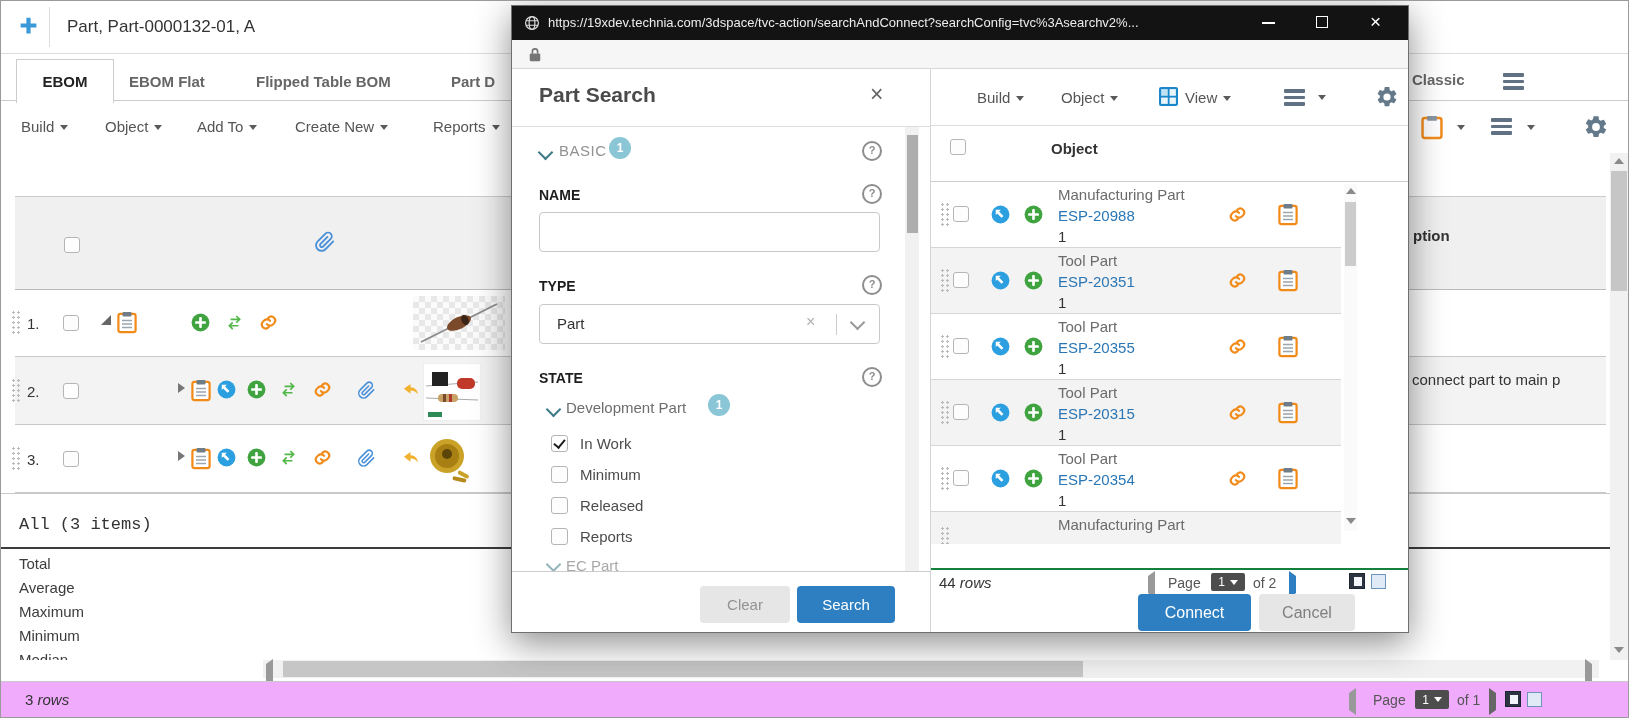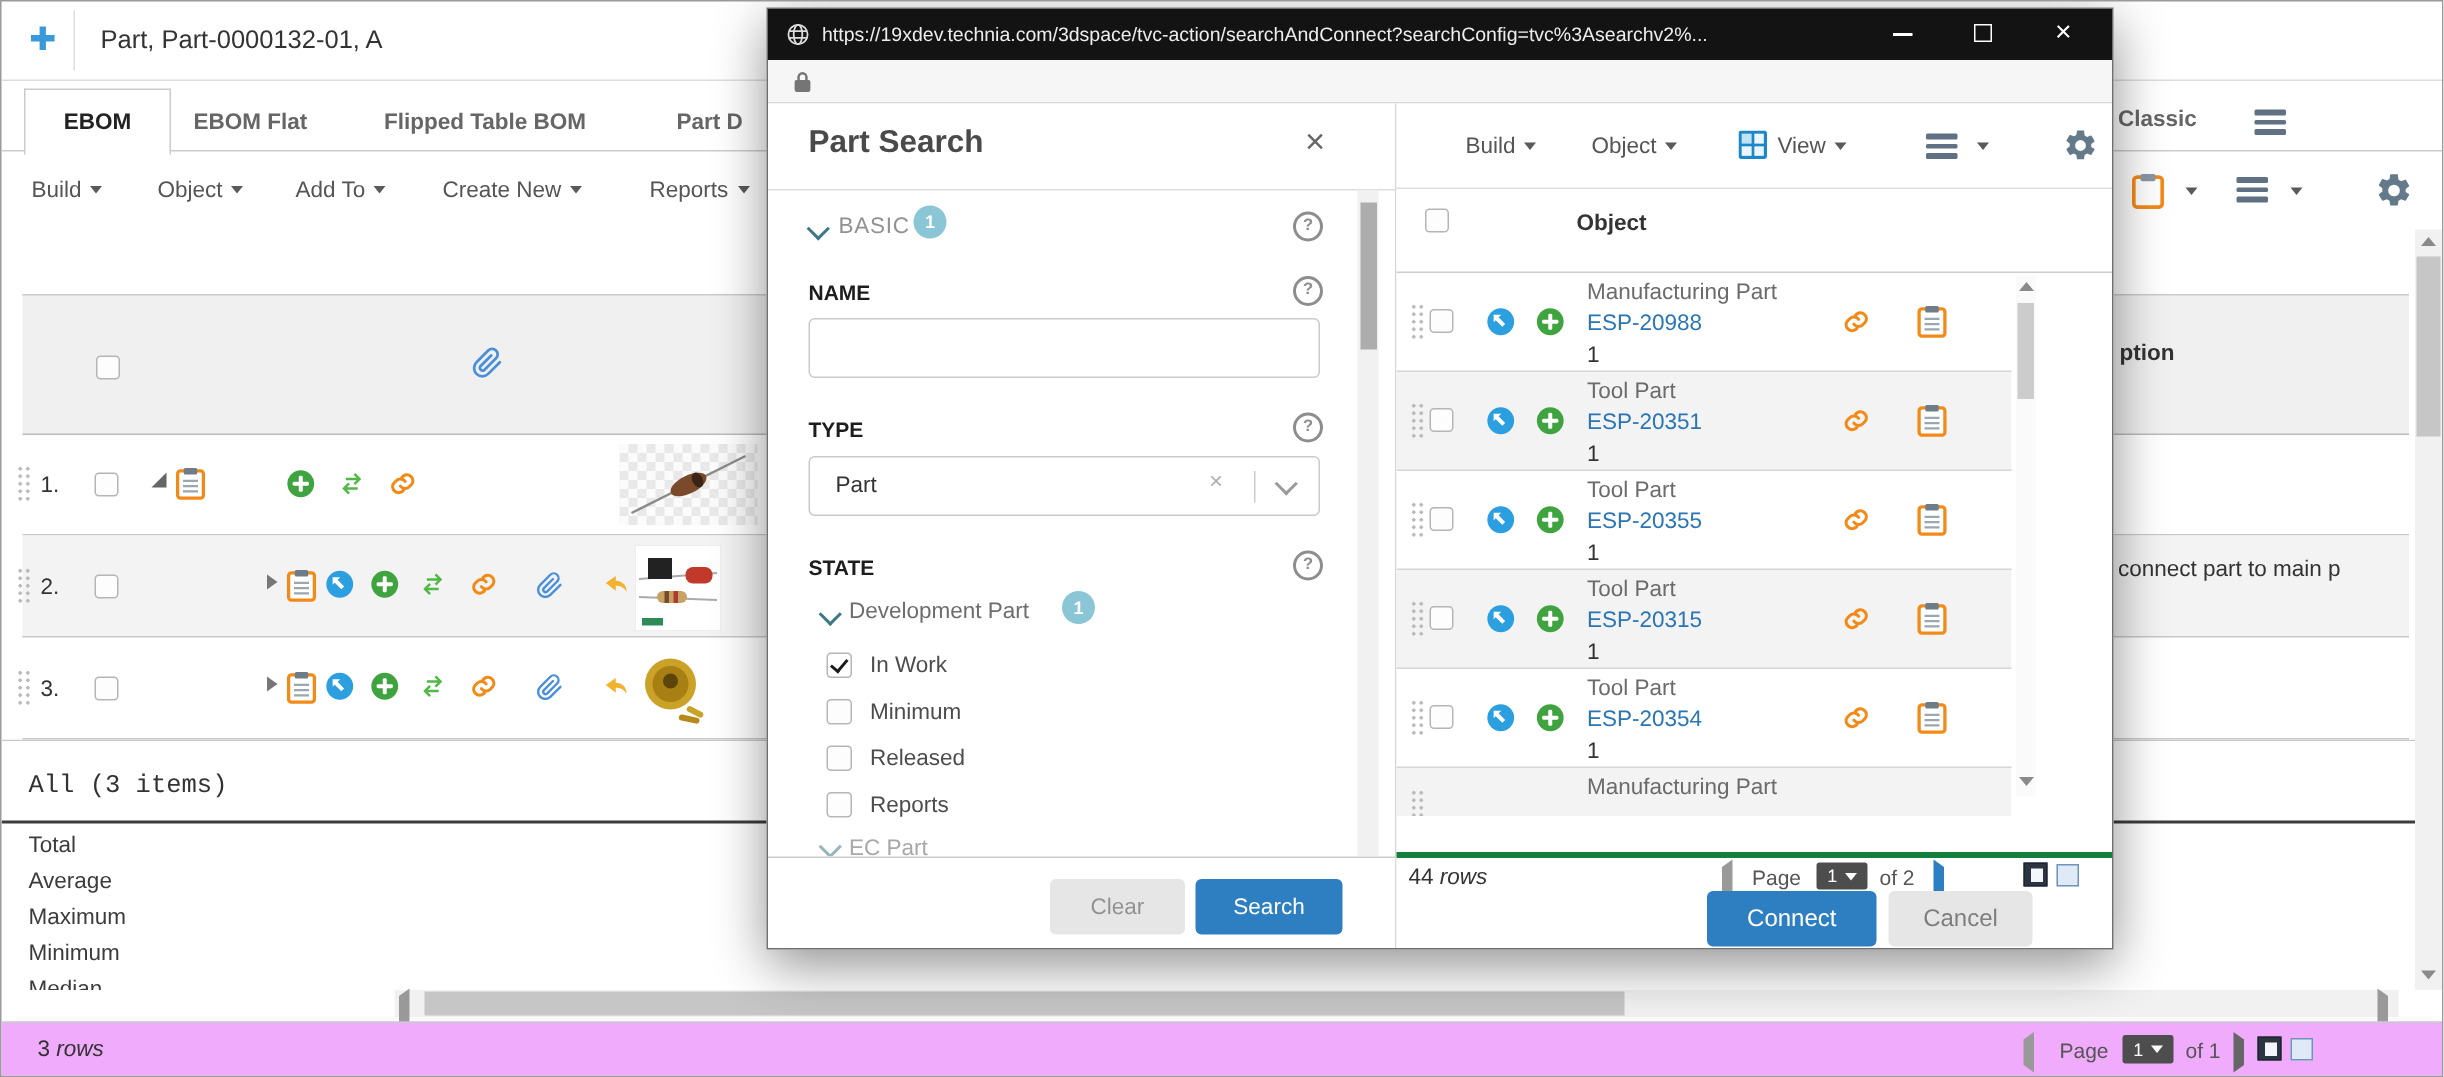--- a/index.html
+++ b/index.html
@@ -526,21 +526,21 @@
           </div>
         </div>
       </div>
 
       <div class="abs" style="left:413px;top:115px;width:13px;height:347px;background:#fafafa;">
         <div class="abs tri-up" style="left:1.5px;top:4px;"></div>
         <div class="abs" style="left:1px;top:18px;width:11px;height:64px;background:#cccccc;"></div>
         <div class="abs tri-dn" style="left:1.5px;top:334px;"></div>
       </div>
 
-      <div class="abs" style="left:0;top:499px;width:477px;height:26px;border-top:4px solid #15803d;box-sizing:border-box;">
+      <div class="abs" style="left:0;top:499px;width:477px;height:26px;border-top:2px solid #15803d;box-sizing:border-box;">
         <div class="abs" style="left:8px;top:4px;font-size:15px;color:#333;"><span>44</span> <i>rows</i></div>
         <div class="abs" style="left:217px;top:6px;"><span class="tri-l"></span></div>
         <span class="abs txt" style="left:237px;top:5px;font-size:14px;color:#555;">Page</span>
         <div class="abs pagesel" style="left:280px;top:3px;width:34px;height:18px;">
             <span>1</span>
             <span class="pc"></span>
           </div>
         <span class="abs txt" style="left:322px;top:5px;font-size:14px;color:#555;">of 2</span>
         <div class="abs" style="left:358px;top:6px;"><span class="tri-r" style="border-left-color:#2e7fc2;"></span></div>
         <div class="abs winic-dark" style="left:418px;top:3px;"></div>

